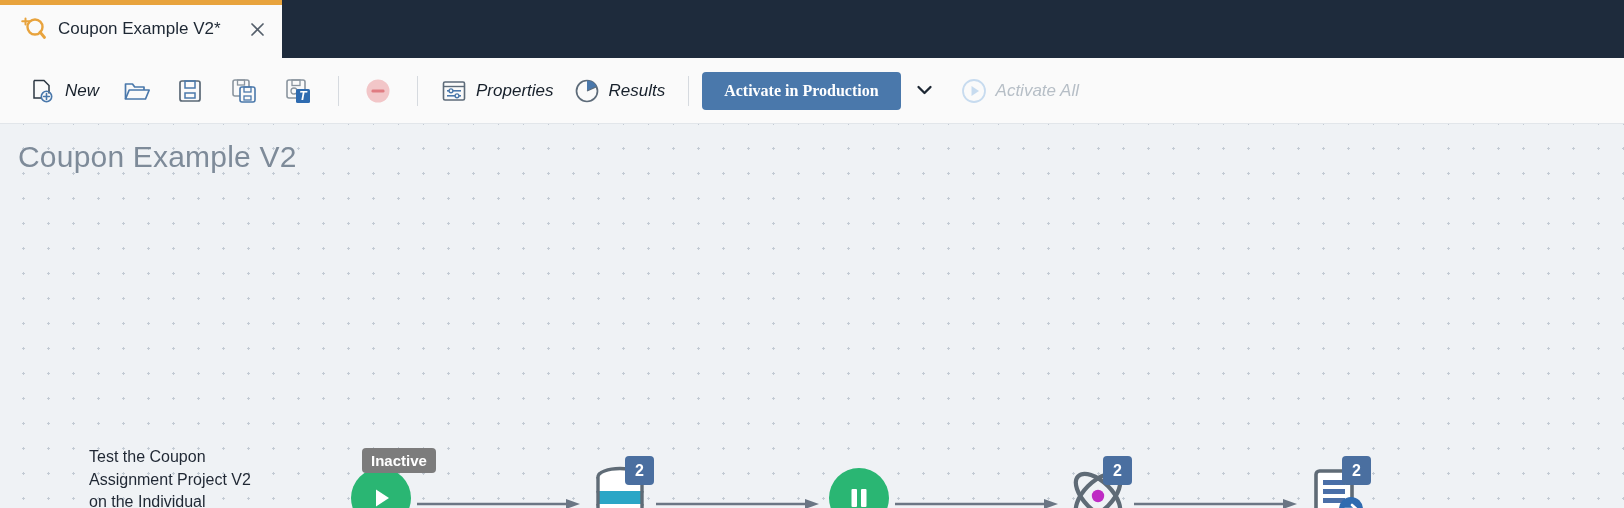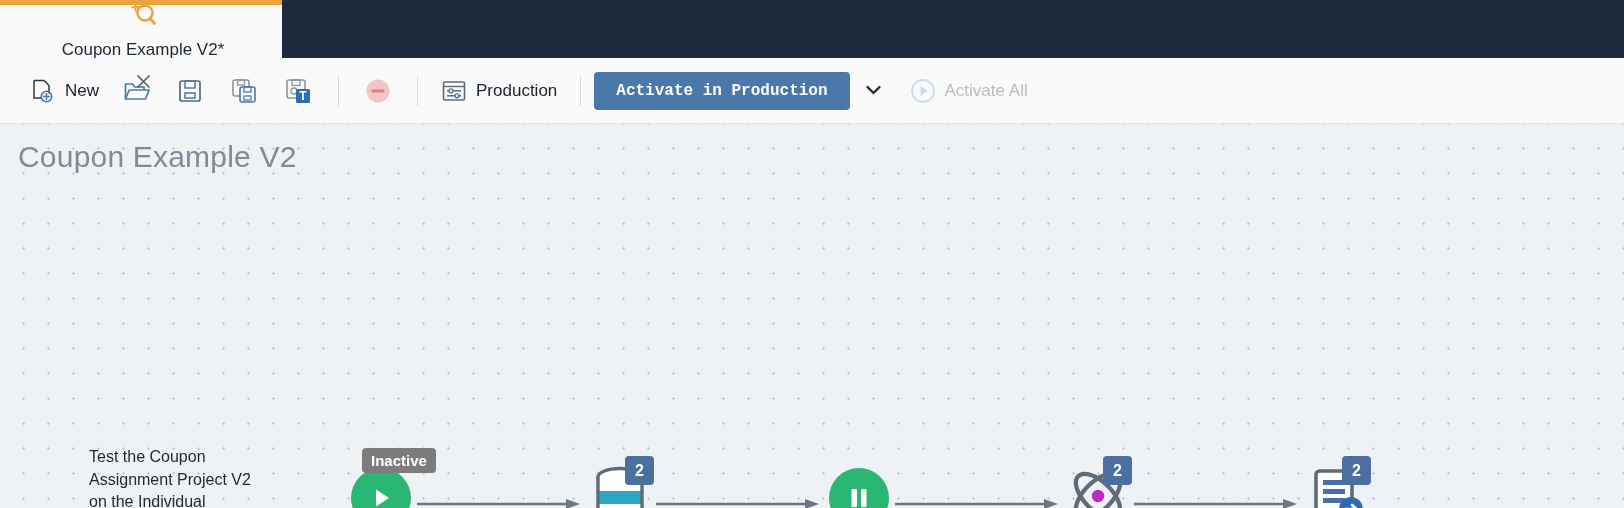--- a/index.html
+++ b/index.html
@@ -21,21 +21,20 @@
   .tab {
     position: relative;
     height: 58px;
     min-width: 282px;
     background: #fafafa;
     display: flex;
     align-items: center;
     padding: 0 14px 0 18px;
     gap: 10px;
     cursor: pointer;
-    flex-direction: column;
   }
   .tab::before {
     content: "";
     position: absolute;
     left: 0; right: 0; top: 0;
     height: 5px;
     background: #e8a33d;
   }
   .tab-logo { width: 30px; height: 30px; flex: none; display:block; }
   .tab-title {
@@ -66,20 +65,21 @@
     gap: 0;
   }
   .tb-item {
     display: flex;
     align-items: center;
     gap: 9px;
     padding: 6px 10px;
     border-radius: 3px;
     cursor: pointer;
     white-space: nowrap;
+    font-style: italic;
   }
   .tb-item.icon-only { padding: 6px 13px; }
   .tb-label { font-size: 17px; color: #17202b; }
   .tb-sep {
     width: 1px;
     height: 30px;
     background: #d6dadf;
     margin: 0 13px;
     flex: none;
   }
@@ -89,21 +89,21 @@
   .btn-primary {
     background: #4a78ab;
     color: #ffffff;
     font-size: 16px;
     font-weight: bold;
     border: none;
     border-radius: 4px;
     height: 38px;
     padding: 0 22px;
     cursor: pointer;
-    font-family: Liberation Mono, monospace;
+    font-family: Liberation Serif, serif;
     white-space: nowrap;
   }
   .btn-caret {
     width: 36px; height: 38px;
     display: flex; align-items: center; justify-content: center;
     cursor: pointer;
     margin-left: 6px;
   }
   .tb-item.disabled { cursor: default; }
   .tb-item.disabled .tb-label { color: #b6bec6; }
@@ -299,23 +299,33 @@
     <span>
       <svg class="tb-icon" width="26" height="26" viewBox="0 0 26 26">
         <rect x="2.5" y="4" width="21" height="18" rx="1.5" stroke="#5d6b79" stroke-width="1.6" fill="none"></rect>
         <path d="M2.5 8.5 h21" stroke="#5d6b79" stroke-width="1.4"></path>
         <path d="M6 12.8 h14" stroke="#4a78ab" stroke-width="1.6"></path>
         <circle cx="10" cy="12.8" r="1.9" fill="#fafafa" stroke="#4a78ab" stroke-width="1.4"></circle>
         <path d="M6 17.8 h14" stroke="#4a78ab" stroke-width="1.6"></path>
         <circle cx="16" cy="17.8" r="1.9" fill="#fafafa" stroke="#4a78ab" stroke-width="1.4"></circle>
       </svg>
     </span>
-    <span class="tb-label">Production</span>
-  </div>
-
+    <span class="tb-label">Properties</span>
+  </div>
+
+  <div class="tb-item">
+    <span>
+      <svg class="tb-icon" width="26" height="26" viewBox="0 0 26 26">
+        <circle cx="13" cy="13" r="10.5" stroke="#5d6b79" stroke-width="1.7" fill="none"></circle>
+        <path d="M13 13 L13 2.5 A10.5 10.5 0 0 1 22.6 8.7 Z" fill="#4a78ab"></path>
+        <path d="M13 13 L22.6 8.7" stroke="#5d6b79" stroke-width="1.2"></path>
+      </svg>
+    </span>
+    <span class="tb-label">Results</span>
+  </div>
 
 
   <div class="tb-sep"></div>
 
   <button class="btn-primary">Activate in Production</button>
 
   <div class="btn-caret">
     <span>
       <svg width="17" height="12" viewBox="0 0 17 12">
         <path d="M2.5 3 L8.5 9 L14.5 3" stroke="#1d2733" stroke-width="2.3" fill="none" stroke-linecap="round" stroke-linejoin="round"></path>

